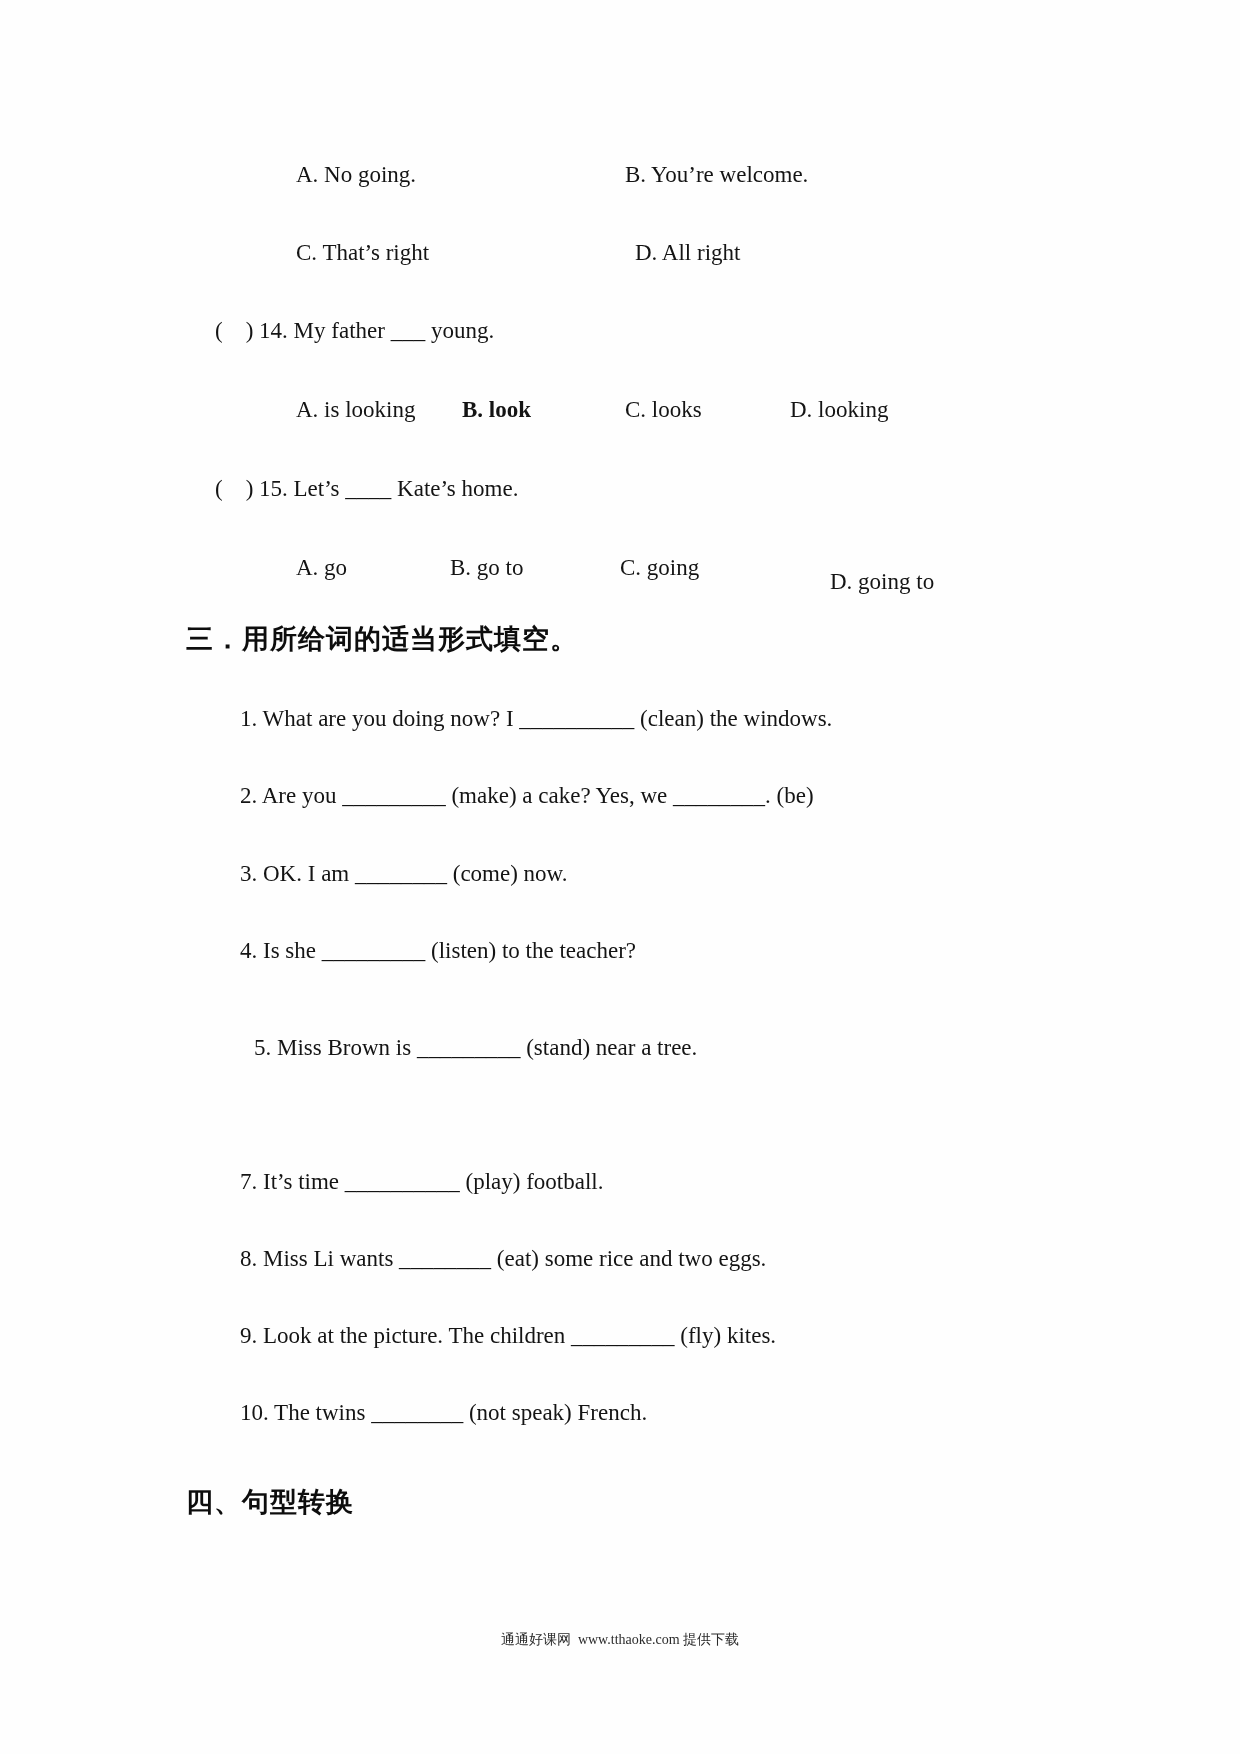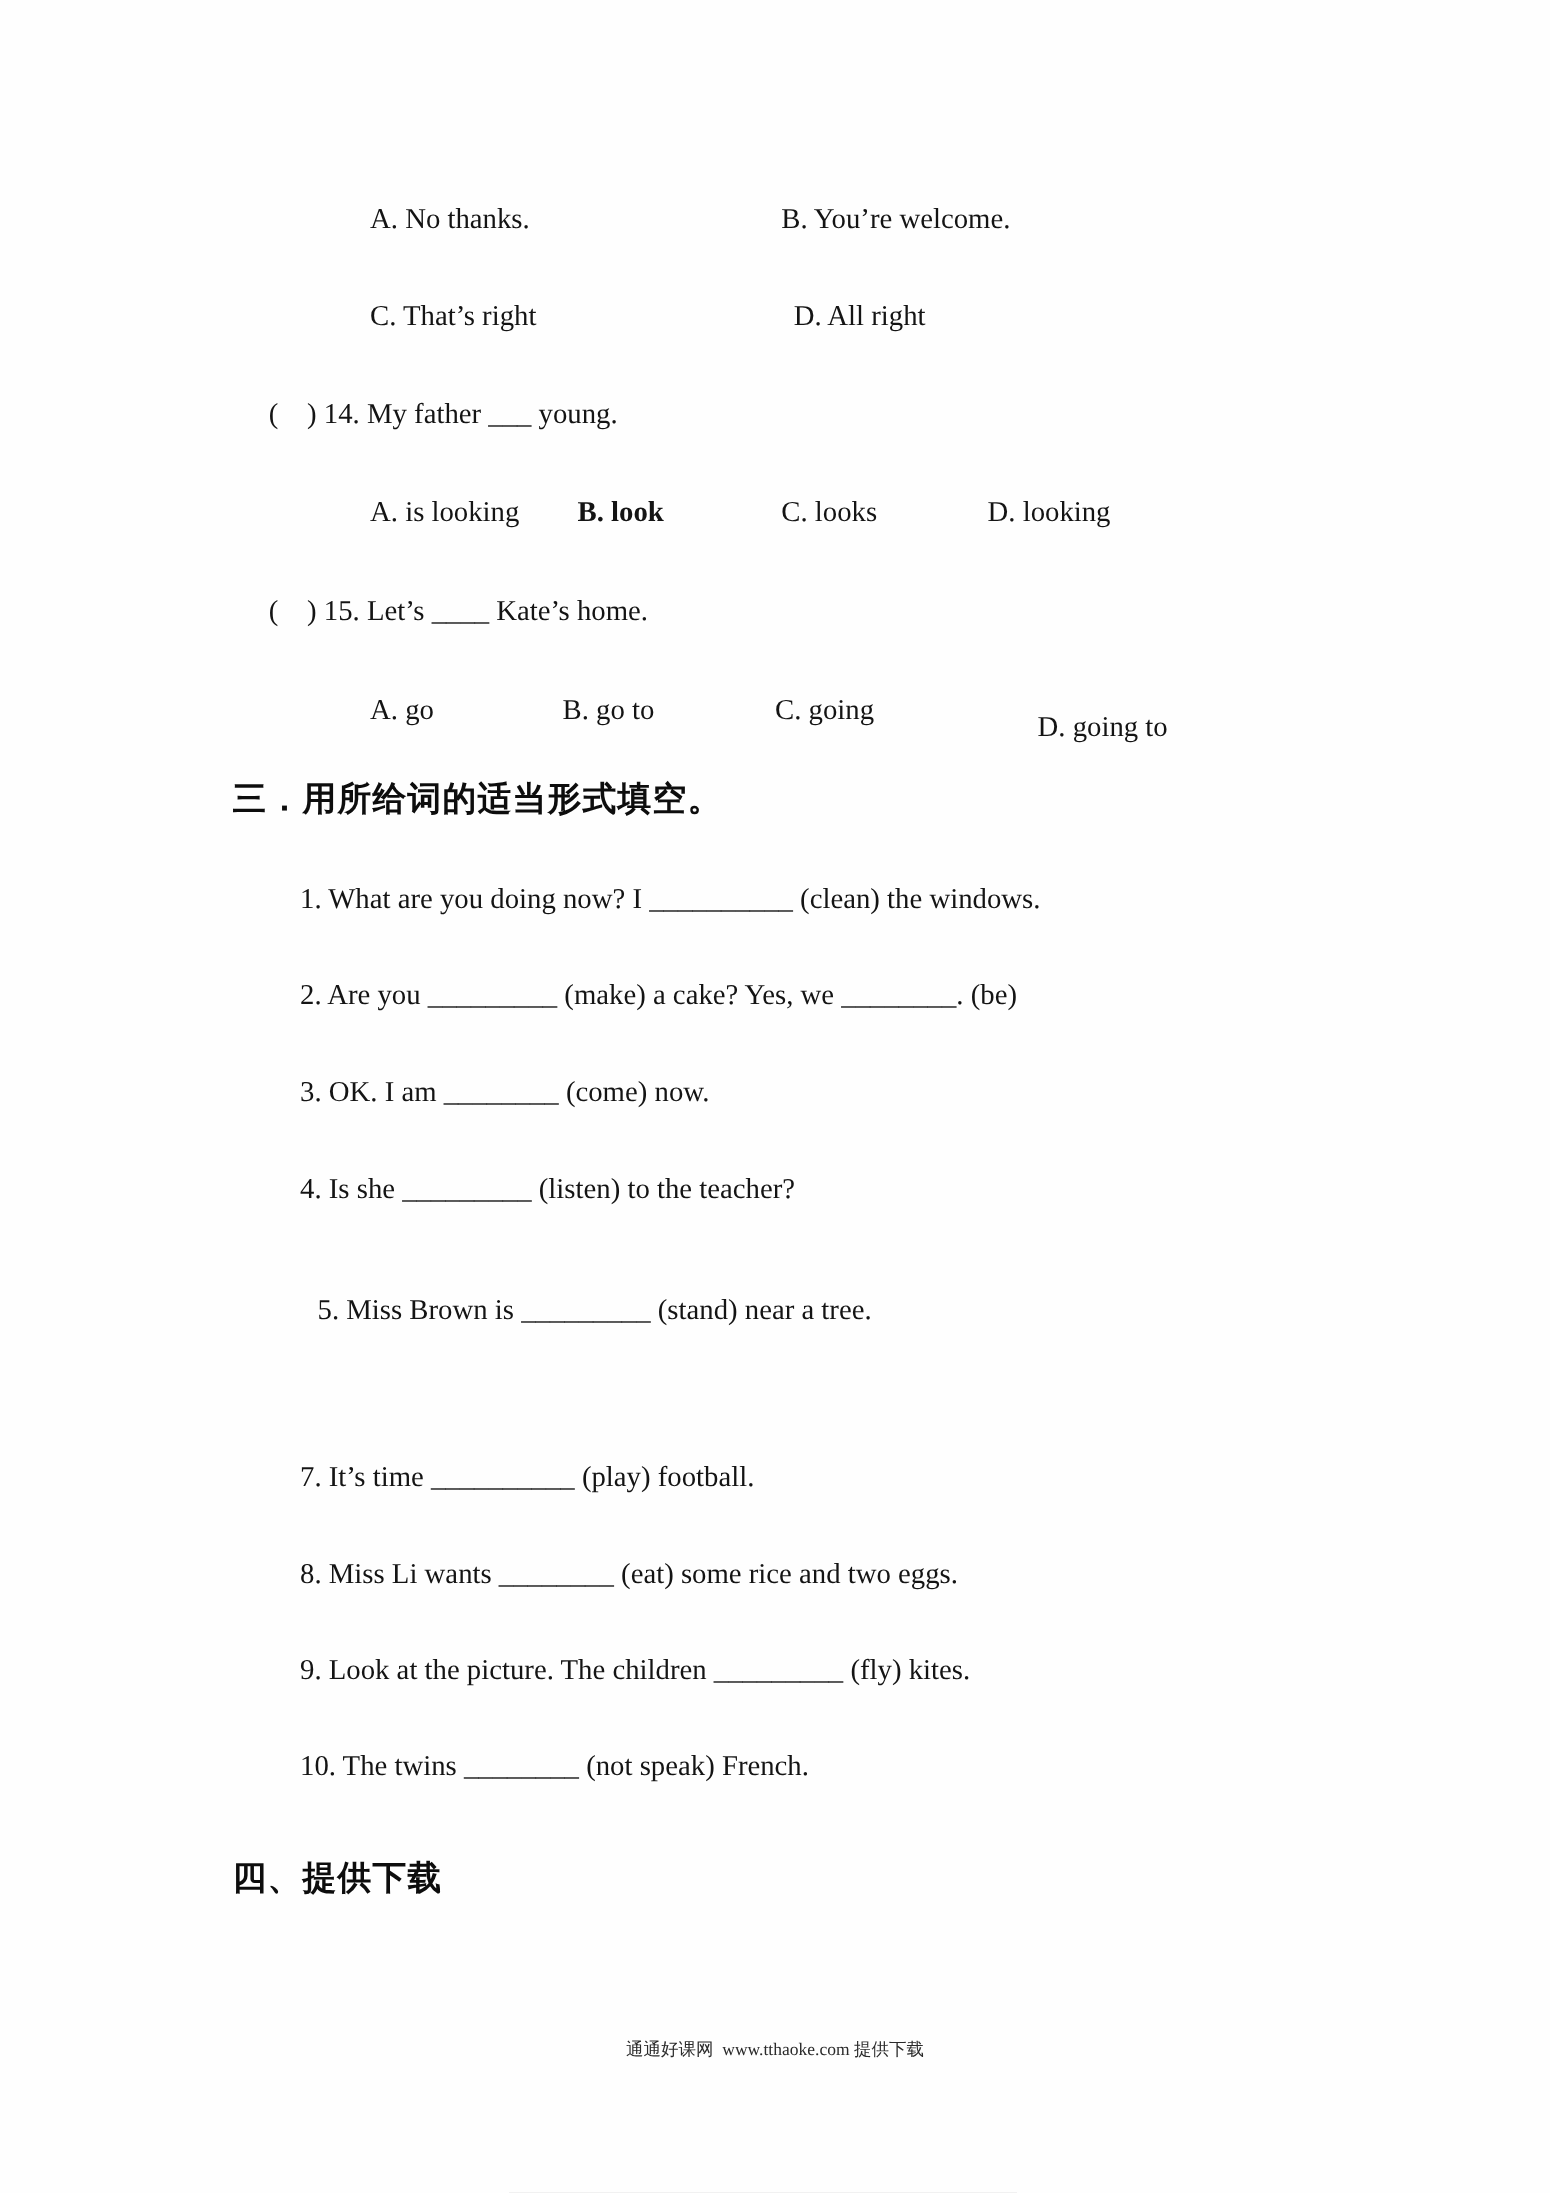--- a/index.html
+++ b/index.html
@@ -37,21 +37,21 @@
     font-family: "Liberation Serif", serif;
     font-size: 14px;
     color: #2a2a2a;
   }
 </style>
 </head>
 <body>
 
 <div class="page">
 
-  <div class="line" style="top:162px; left:296px;">A. No thanks.</div>
+  <div class="line" style="top:162px; left:296px;">A. No going.</div>
   <div class="line" style="top:162px; left:625px;">B. You’re welcome.</div>
   <div class="line" style="top:240px; left:296px;">C. That’s right</div>
   <div class="line" style="top:240px; left:635px;text-align:center;">D. All right</div>
 
   <div class="line" style="top:318px; left:215px;">(    ) 14. My father ___ young.</div>
   <div class="line" style="top:397px; left:296px;">A. is looking</div>
   <div class="line" style="top:397px; left:462px;font-weight:bold;">B. look</div>
   <div class="line" style="top:397px; left:625px;">C. looks</div>
   <div class="line" style="top:397px; left:790px;">D. looking</div>
 
@@ -66,17 +66,17 @@
   <div class="line" style="top:706px; left:240px;">1. What are you doing now? I __________ (clean) the windows.</div>
   <div class="line" style="top:783px; left:240px;">2. Are you _________ (make) a cake? Yes, we ________. (be)</div>
   <div class="line" style="top:861px; left:240px;">3. OK. I am ________ (come) now.</div>
   <div class="line" style="top:938px; left:240px;">4. Is she _________ (listen) to the teacher?</div>
   <div class="line" style="top:1015px; left:254px;margin-top:20px;">5. Miss Brown is _________ (stand) near a tree.</div>
   <div class="line" style="top:1169px; left:240px;">7. It’s time __________ (play) football.</div>
   <div class="line" style="top:1246px; left:240px;">8. Miss Li wants ________ (eat) some rice and two eggs.</div>
   <div class="line" style="top:1323px; left:240px;">9. Look at the picture. The children _________ (fly) kites.</div>
   <div class="line" style="top:1400px; left:240px;">10. The twins ________ (not speak) French.</div>
 
-  <div class="heading" style="top:1484px; left:186px;">四、提供下载</div>
+  <div class="heading" style="top:1484px; left:186px;">四、句型转换</div>
 
   <div class="footer-line" style="top:1631px;">通通好课网  www.tthaoke.com 提供下载</div>
 
 </div>
 
 </body></html>

